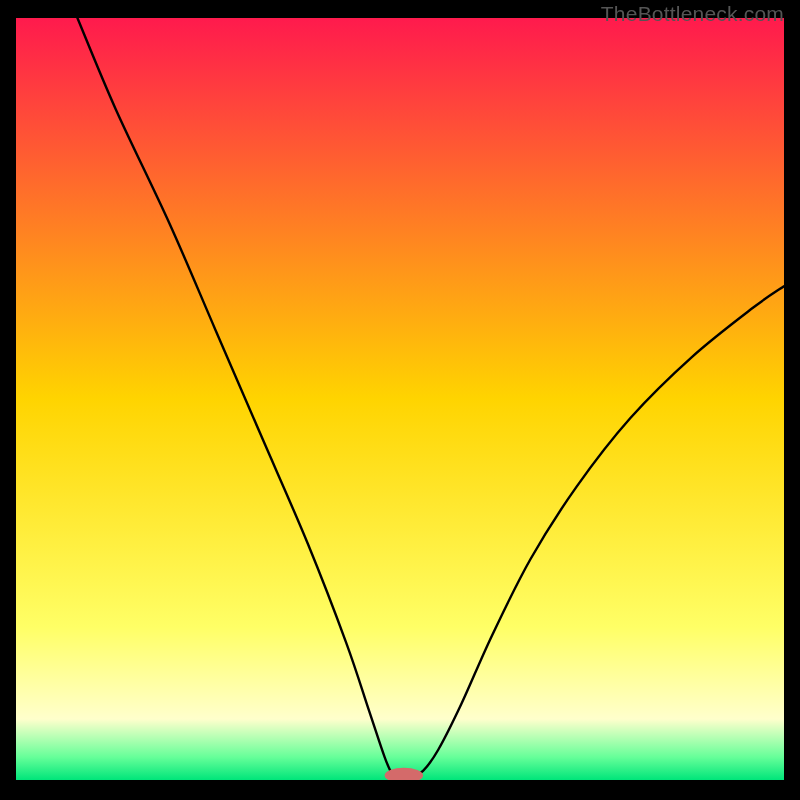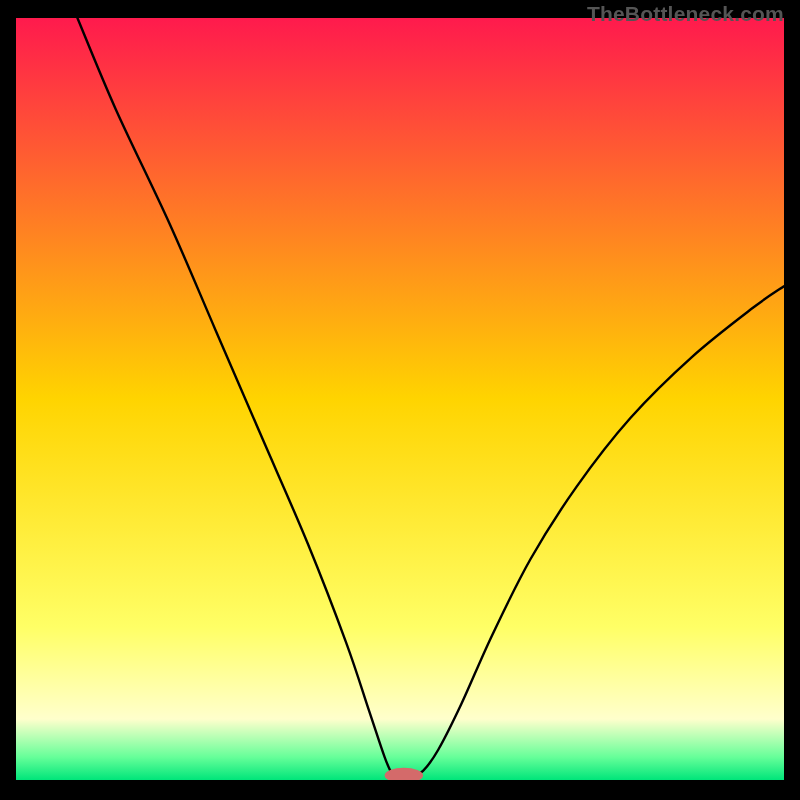--- a/index.html
+++ b/index.html
@@ -28,21 +28,21 @@
   }
   .plot svg {
     display: block;
   }
   .watermark {
     position: absolute;
     top: 2px;
     right: 16px;
     color: #555;
     font-size: 21px;
-    font-weight: 700;
+    font-weight: 400;
     letter-spacing: 0.2px;
   }
 </style>
 </head>
 <body>
 
 <div class="frame"></div>
 
 <div class="plot">
   <svg id="chart-svg" width="768" height="762" viewBox="0 0 768 762">

